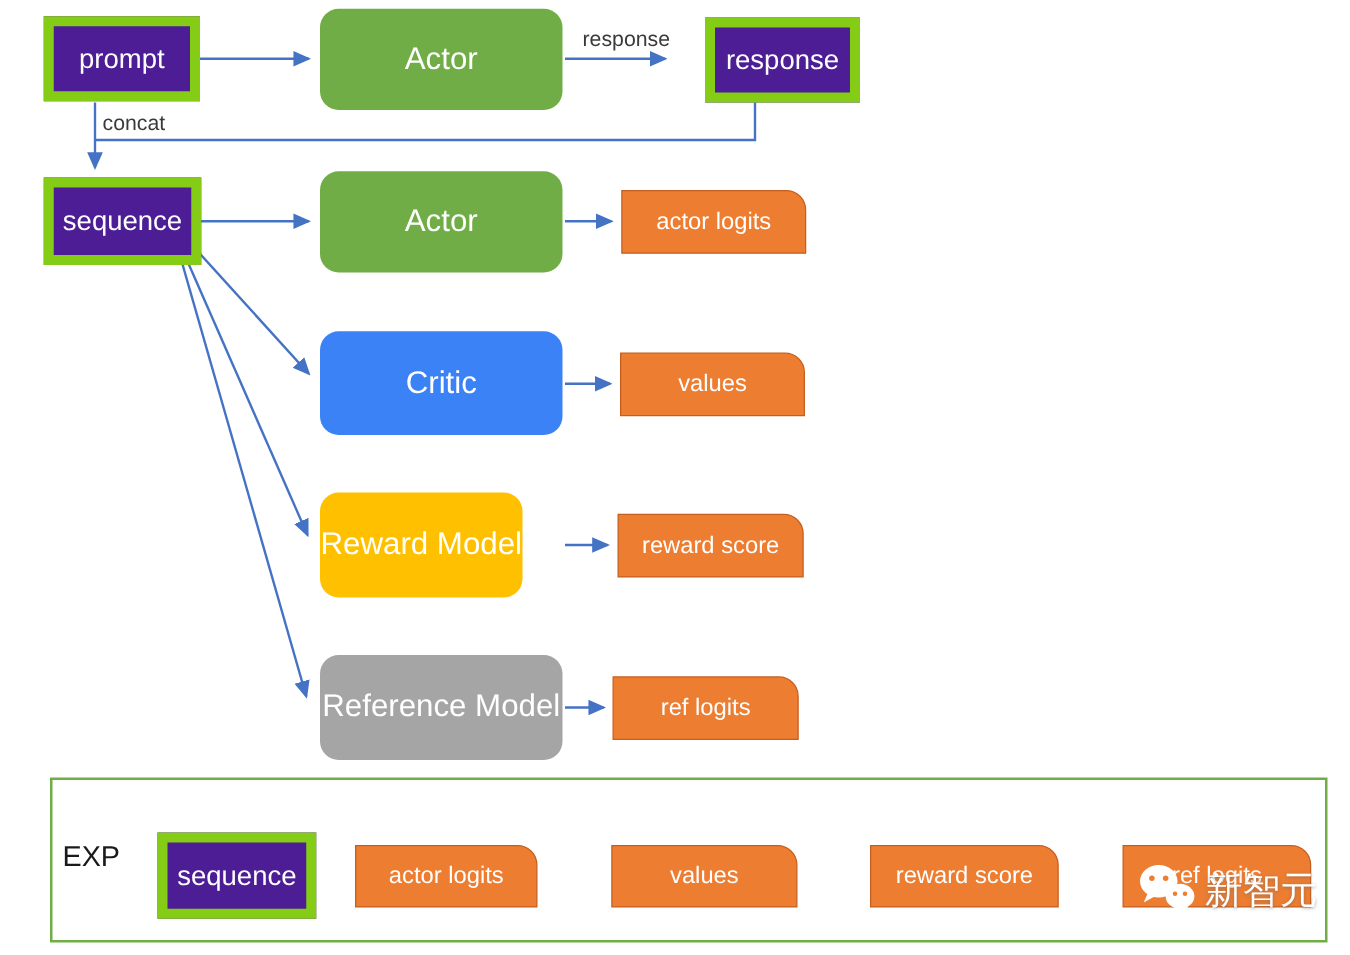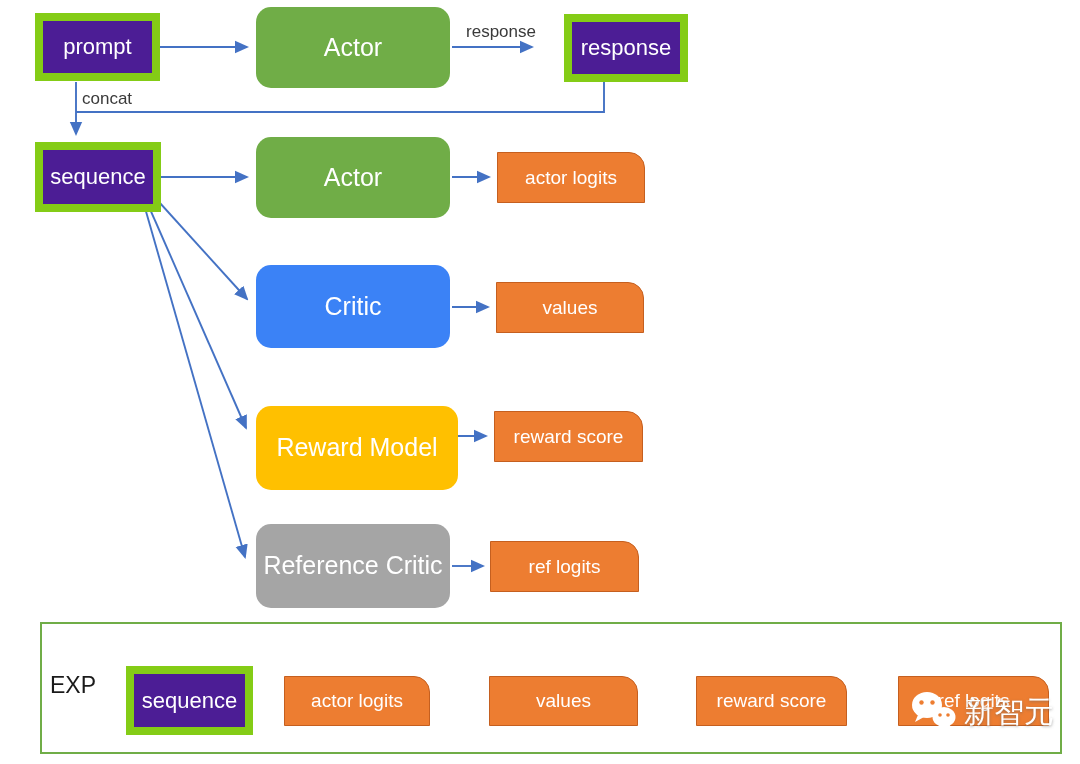--- a/index.html
+++ b/index.html
@@ -75,24 +75,24 @@
   <span class="flow-label" style="left:82px; top:89px;">concat</span>
 
   <div class="node blue-rect" style="left:13px; top:142px; width:126px; height:70px;">sequence</div>
 
   <div class="node model model-green" style="left:256px; top:137px; width:194px; height:81px;">Actor</div>
   <div class="node orange" style="left:497px; top:152px; width:148px; height:51px;">actor logits</div>
 
   <div class="node model model-lightblue" style="left:256px; top:265px; width:194px; height:83px;">Critic</div>
   <div class="node orange" style="left:496px; top:282px; width:148px; height:51px;">values</div>
 
-  <div class="node model model-yellow" style="left:256px; top:394px; width:202px; height:84px;margin-top:12px;">Reward Model</div>
+  <div class="node model model-yellow" style="left:256px; top:394px; width:162px; height:84px;">Reward Model</div>
   <div class="node orange" style="left:494px; top:411px; width:149px; height:51px;">reward score</div>
 
-  <div class="node model model-gray" style="left:256px; top:524px; width:194px; height:84px;">Reference Critic</div>
+  <div class="node model model-gray" style="left:256px; top:524px; width:194px; height:84px;">Reference Model</div>
   <div class="node orange" style="left:490px; top:541px; width:149px; height:51px;">ref logits</div>
 
   <div class="exp-box"></div>
   <span class="exp-label">EXP</span>
 
   <div class="node blue-rect" style="left:104px; top:666px; width:127px; height:69px;">sequence</div>
   <div class="node orange" style="left:284px; top:676px; width:146px; height:50px;">actor logits</div>
   <div class="node orange" style="left:489px; top:676px; width:149px; height:50px;">values</div>
   <div class="node orange" style="left:696px; top:676px; width:151px; height:50px;">reward score</div>
   <div class="node orange" style="left:898px; top:676px; width:151px; height:50px;">ref logits</div>

